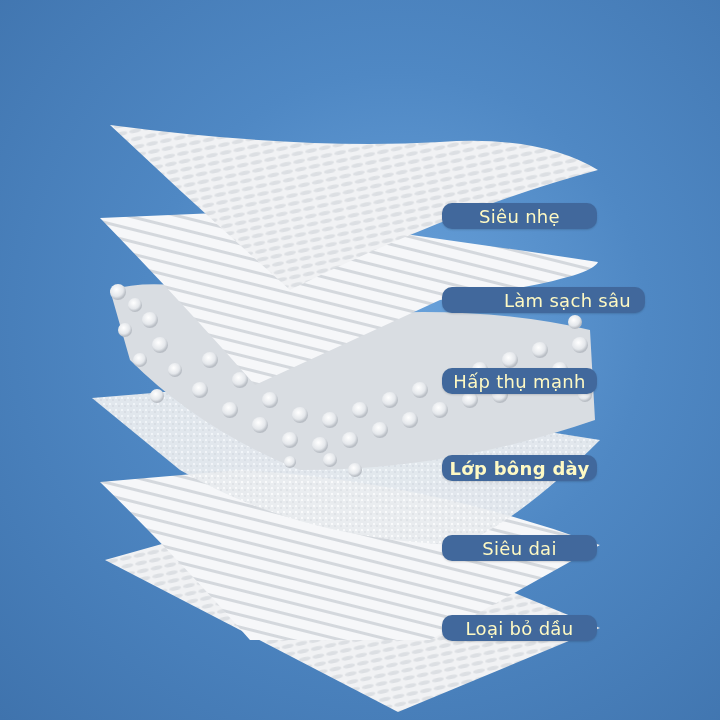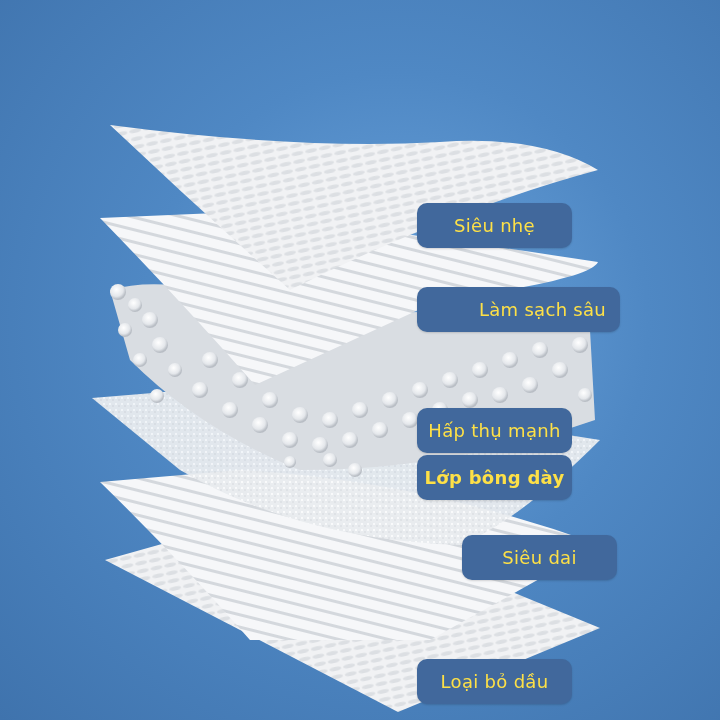--- a/index.html
+++ b/index.html
@@ -3,23 +3,23 @@
 <meta charset="utf-8">
 <style>
   html, body { margin:0; padding:0; }
   body { width:720px; height:720px; overflow:hidden; font-family:"DejaVu Sans", "Liberation Sans", sans-serif; }
   .stage {
     position:relative; width:720px; height:720px;
     background: radial-gradient(ellipse at 55% 45%, #6aa3dc 0%, #4f88c4 45%, #3f73ad 100%);
   }
   svg.art { position:absolute; left:0; top:0; }
   .label {
-    position:absolute; left:417px; width:155px; height:45px;
+    position:absolute; left:442px; width:155px; height:26px;
     background:#41689c; border-radius:10px;
-    color:#fde047; font-size:18px; letter-spacing:0.3px;
+    color:#fef9c3; font-size:18px; letter-spacing:0.3px;
     display:flex; align-items:center; justify-content:center;
     box-shadow:0 1px 2px rgba(0,0,0,0.15);
   }
 </style>
 </head>
 <body>
 
 <div class="stage">
   <svg class="art" width="720" height="720" viewBox="0 0 720 720">
     <defs>
@@ -94,17 +94,17 @@
       </g>
     </g>
 
     <path d="M100 218 L240 212 Q420 235 598 262 Q590 280 440 300 L255 385 Q180 300 100 218 Z" fill="url(#ribs)"></path>
 
     <path d="M110 125 Q300 150 440 142 Q540 135 598 170 Q450 210 290 290 Q200 210 110 125 Z" fill="url(#emboss)"></path>
   </svg>
 
   <div class="label" style="top:203px;">Siêu nhẹ</div>
   <div class="label" style="top:287px;padding-left:48px;">Làm sạch sâu</div>
-  <div class="label" style="top:368px;margin-top:40px;">Hấp thụ mạnh</div>
+  <div class="label" style="top:368px;">Hấp thụ mạnh</div>
   <div class="label" style="top:455px;font-weight:bold;">Lớp bông dày</div>
-  <div class="label" style="top:535px;margin-left:45px;">Siêu dai</div>
-  <div class="label" style="top:615px;margin-top:44px;">Loại bỏ dầu</div>
+  <div class="label" style="top:535px;">Siêu dai</div>
+  <div class="label" style="top:615px;">Loại bỏ dầu</div>
 </div>
 
 </body></html>

